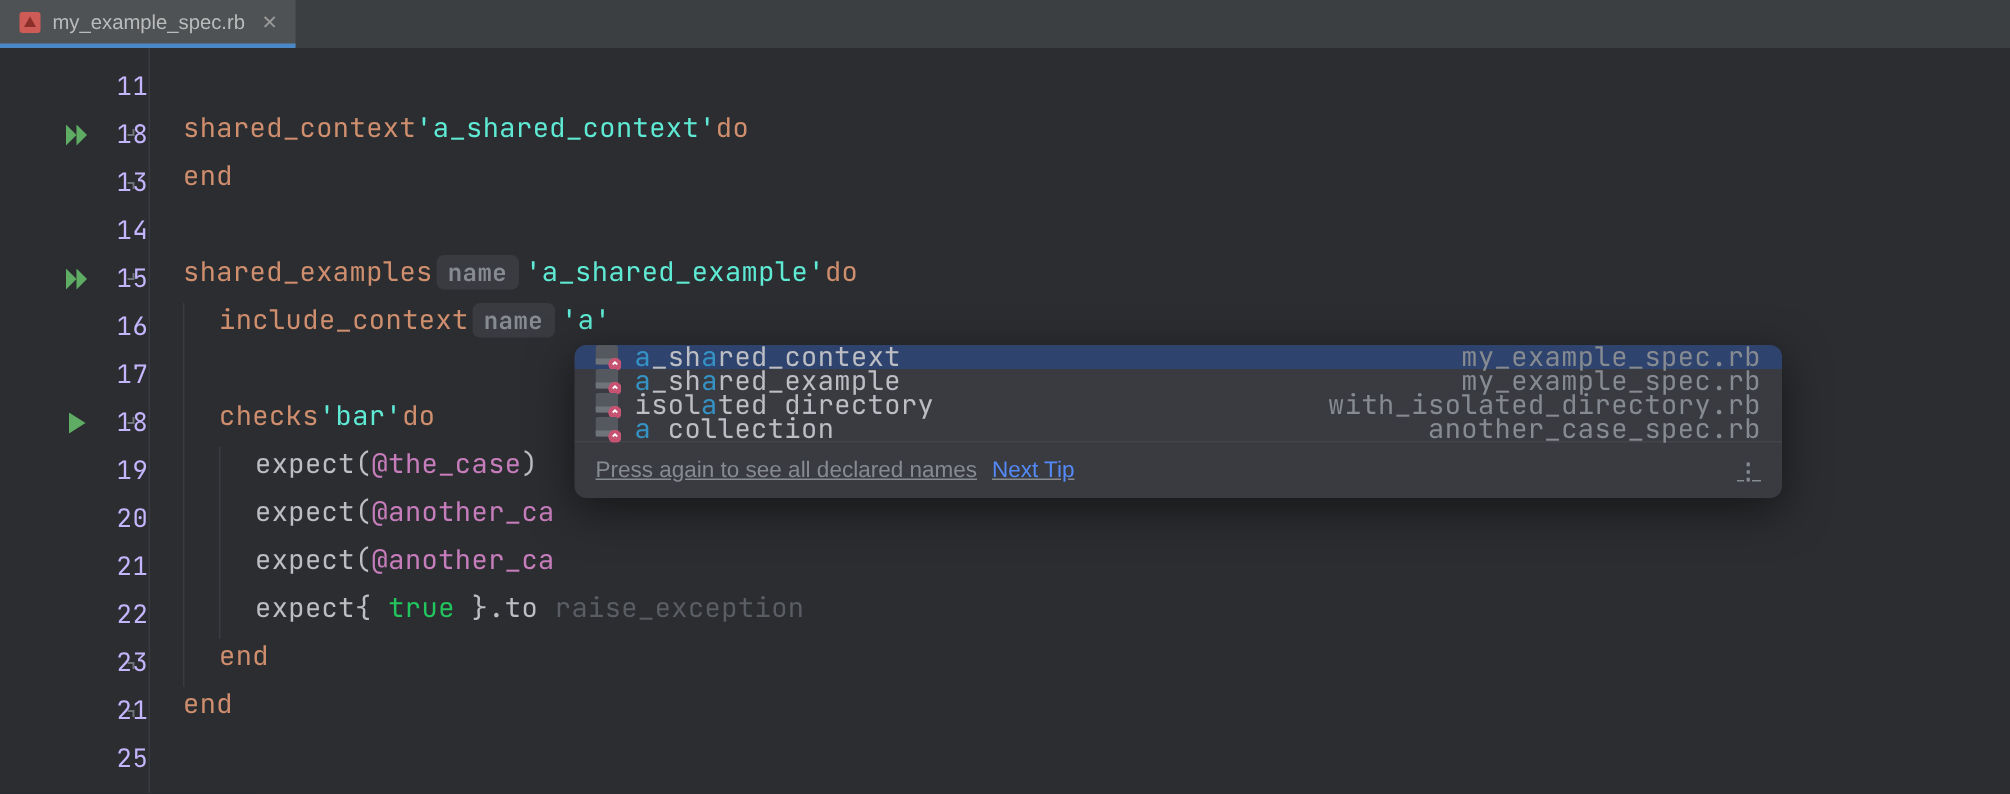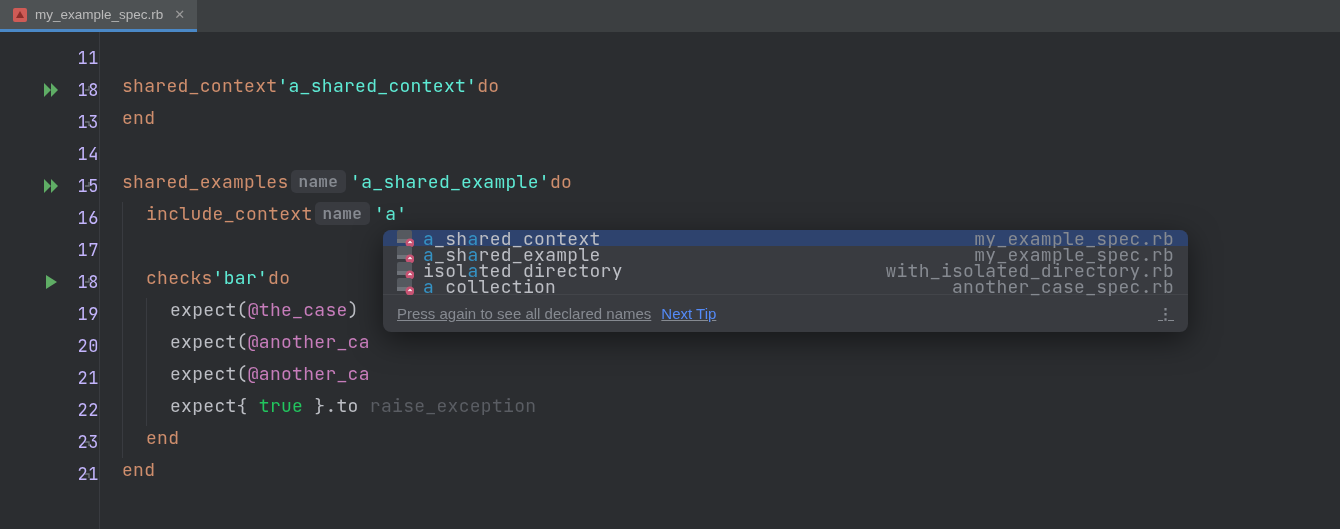--- a/index.html
+++ b/index.html
@@ -251,20 +251,23 @@
           </svg>
         </span>
       </div>
       <div class="grow">
         <span class="ln">21</span>
         <span class="fold">
           <svg width="10" height="10" viewBox="0 0 10 10">
             <path d="M5 9 L5 5 L1 5" stroke="#6f737a" stroke-width="1.3" fill="none"></path>
           </svg>
         </span>
+      </div>
+      <div class="grow">
+        <span class="ln">25</span>
       </div>
     </div>
   <div class="code">
     <div class="line"></div>
     <div class="line"><span class="kw">shared_context</span> <span class="str">'a_shared_context'</span> <span class="kw">do</span></div>
     <div class="line"><span class="kw">end</span></div>
     <div class="line"></div>
     <div class="line"><span class="kw">shared_examples</span> <span class="hint">name</span> <span class="str">'a_shared_example'</span> <span class="kw">do</span></div>
     <div class="line"><span class="indent-guide"></span><span class="kw">include_context</span> <span class="hint">name</span> <span class="str">'a'</span></div>
     <div class="line"><span class="indent-guide"></span></div>

